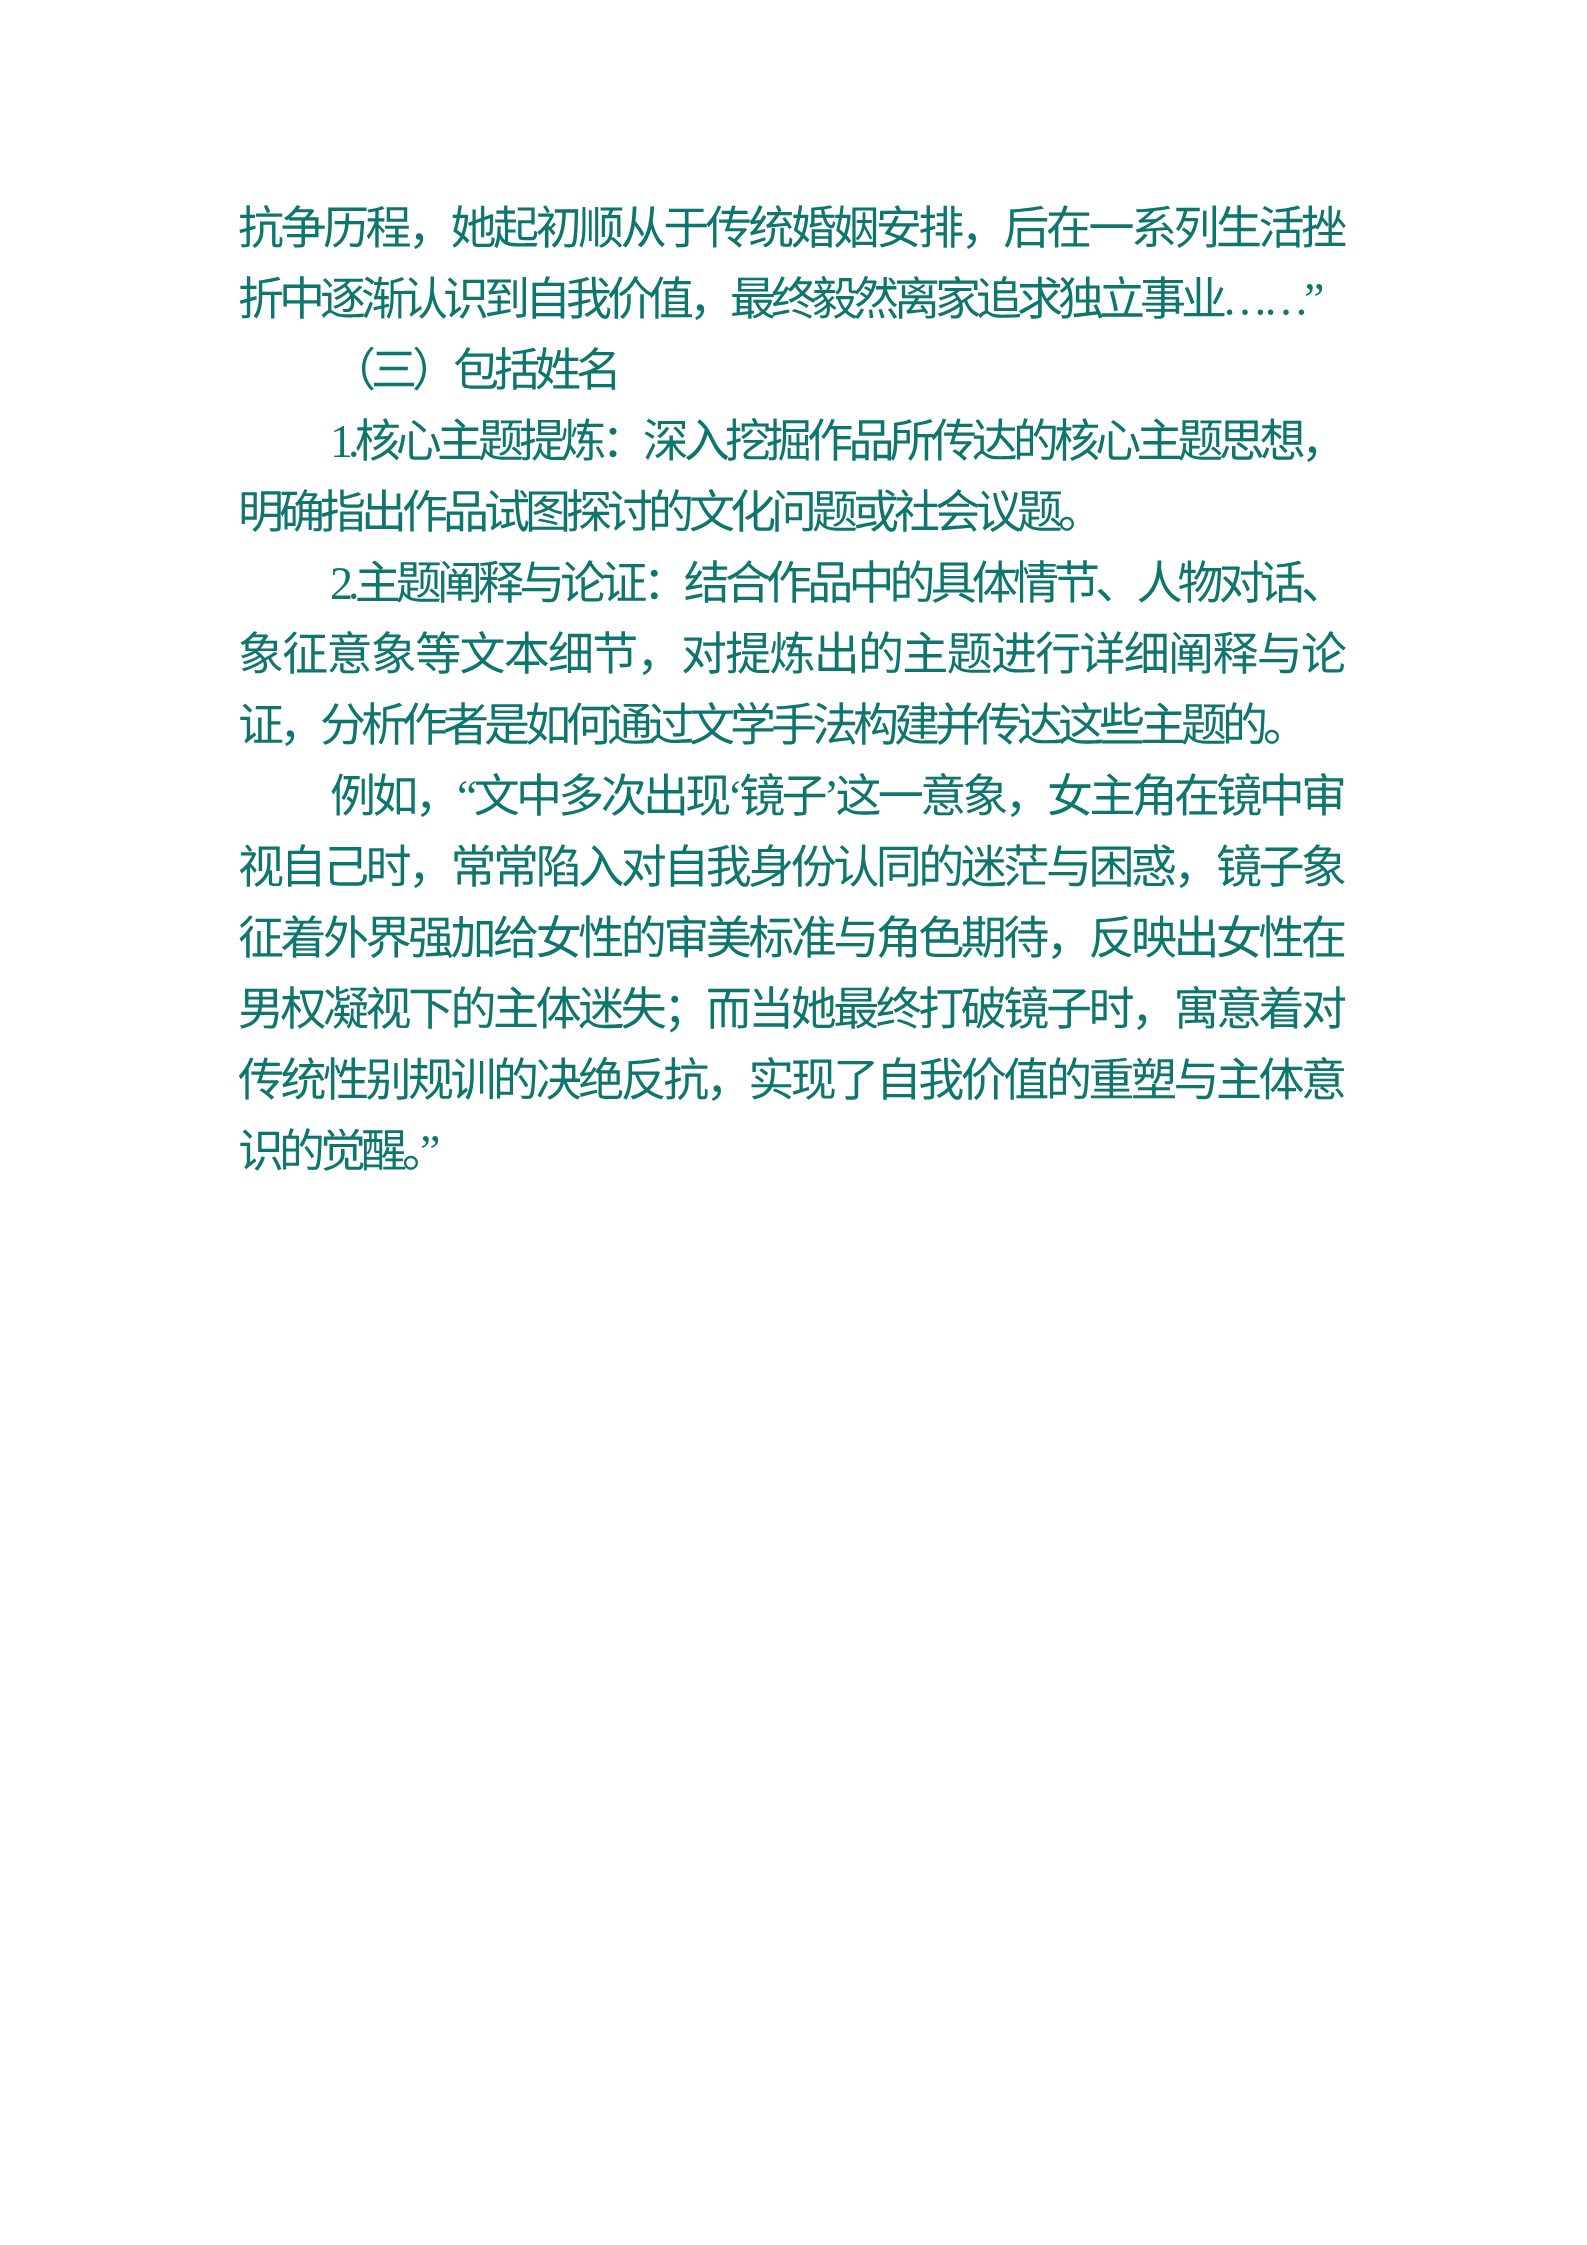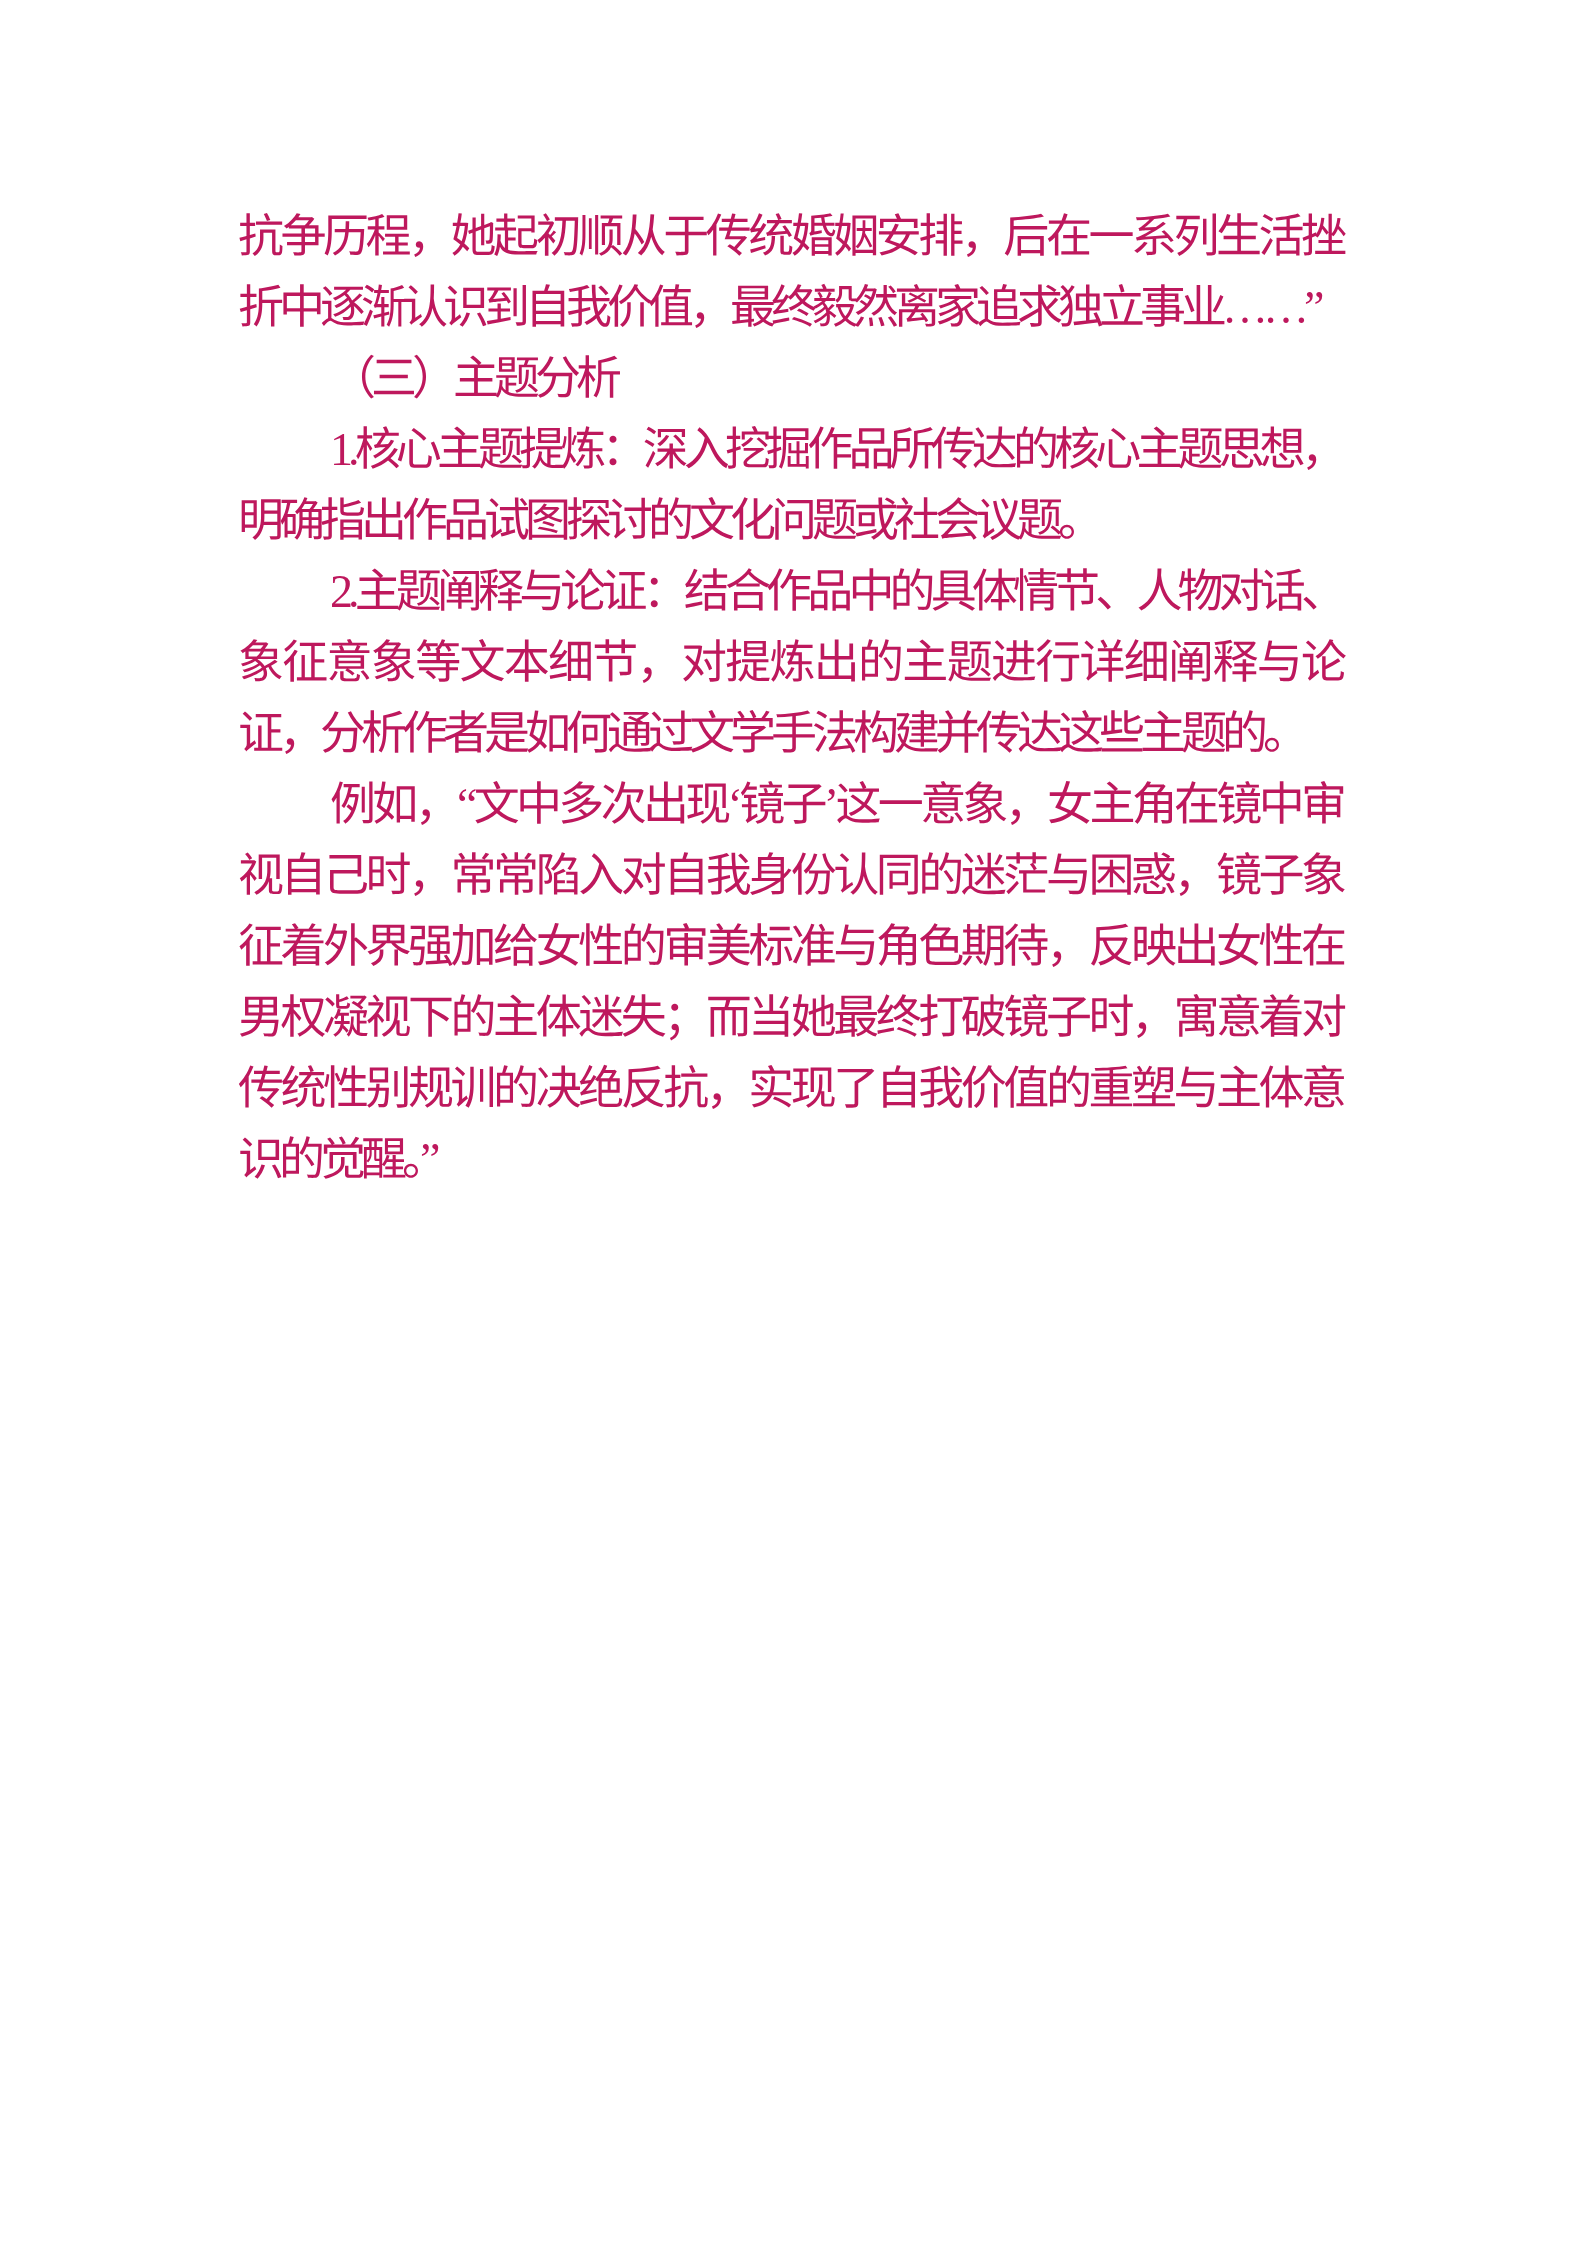--- a/index.html
+++ b/index.html
@@ -14,23 +14,23 @@
   }
   .page {
     position: relative;
     width: 1587px;
     height: 2245px;
     background: #ffffff;
   }
   .text-block {
     position: absolute;
     left: 238px;
-    top: 201px;
+    top: 193px;
     width: 1104px;
-    color: #be185d;
+    color: #0f766e;
     font-family: "Liberation Serif", "DejaVu Serif", serif;
     font-size: 46px;
     line-height: 71px;
     letter-spacing: -5px;
     text-align: justify;
     text-justify: inter-character;
     word-break: normal;
   }
   .para {
     margin: 0;
@@ -44,18 +44,18 @@
     text-indent: 2em;
     font-weight: normal;
   }
 </style>
 </head>
 <body>
 
 <div class="page">
   <div class="text-block" id="doc-body">
       <p class="para continuation">抗争历程，她起初顺从于传统婚姻安排，后在一系列生活挫折中逐渐认识到自我价值，最终毅然离家追求独立事业……”</p>
-      <p class="para heading">（三）主题分析</p>
+      <p class="para heading">（三）包括姓名</p>
       <p class="para body">1.核心主题提炼：深入挖掘作品所传达的核心主题思想，明确指出作品试图探讨的文化问题或社会议题。</p>
       <p class="para body">2.主题阐释与论证：结合作品中的具体情节、人物对话、象征意象等文本细节，对提炼出的主题进行详细阐释与论证，分析作者是如何通过文学手法构建并传达这些主题的。</p>
       <p class="para body">例如，“文中多次出现‘镜子’这一意象，女主角在镜中审视自己时，常常陷入对自我身份认同的迷茫与困惑，镜子象征着外界强加给女性的审美标准与角色期待，反映出女性在男权凝视下的主体迷失；而当她最终打破镜子时，寓意着对传统性别规训的决绝反抗，实现了自我价值的重塑与主体意识的觉醒。”</p>
     </div>
 </div>
 
 </body></html>

